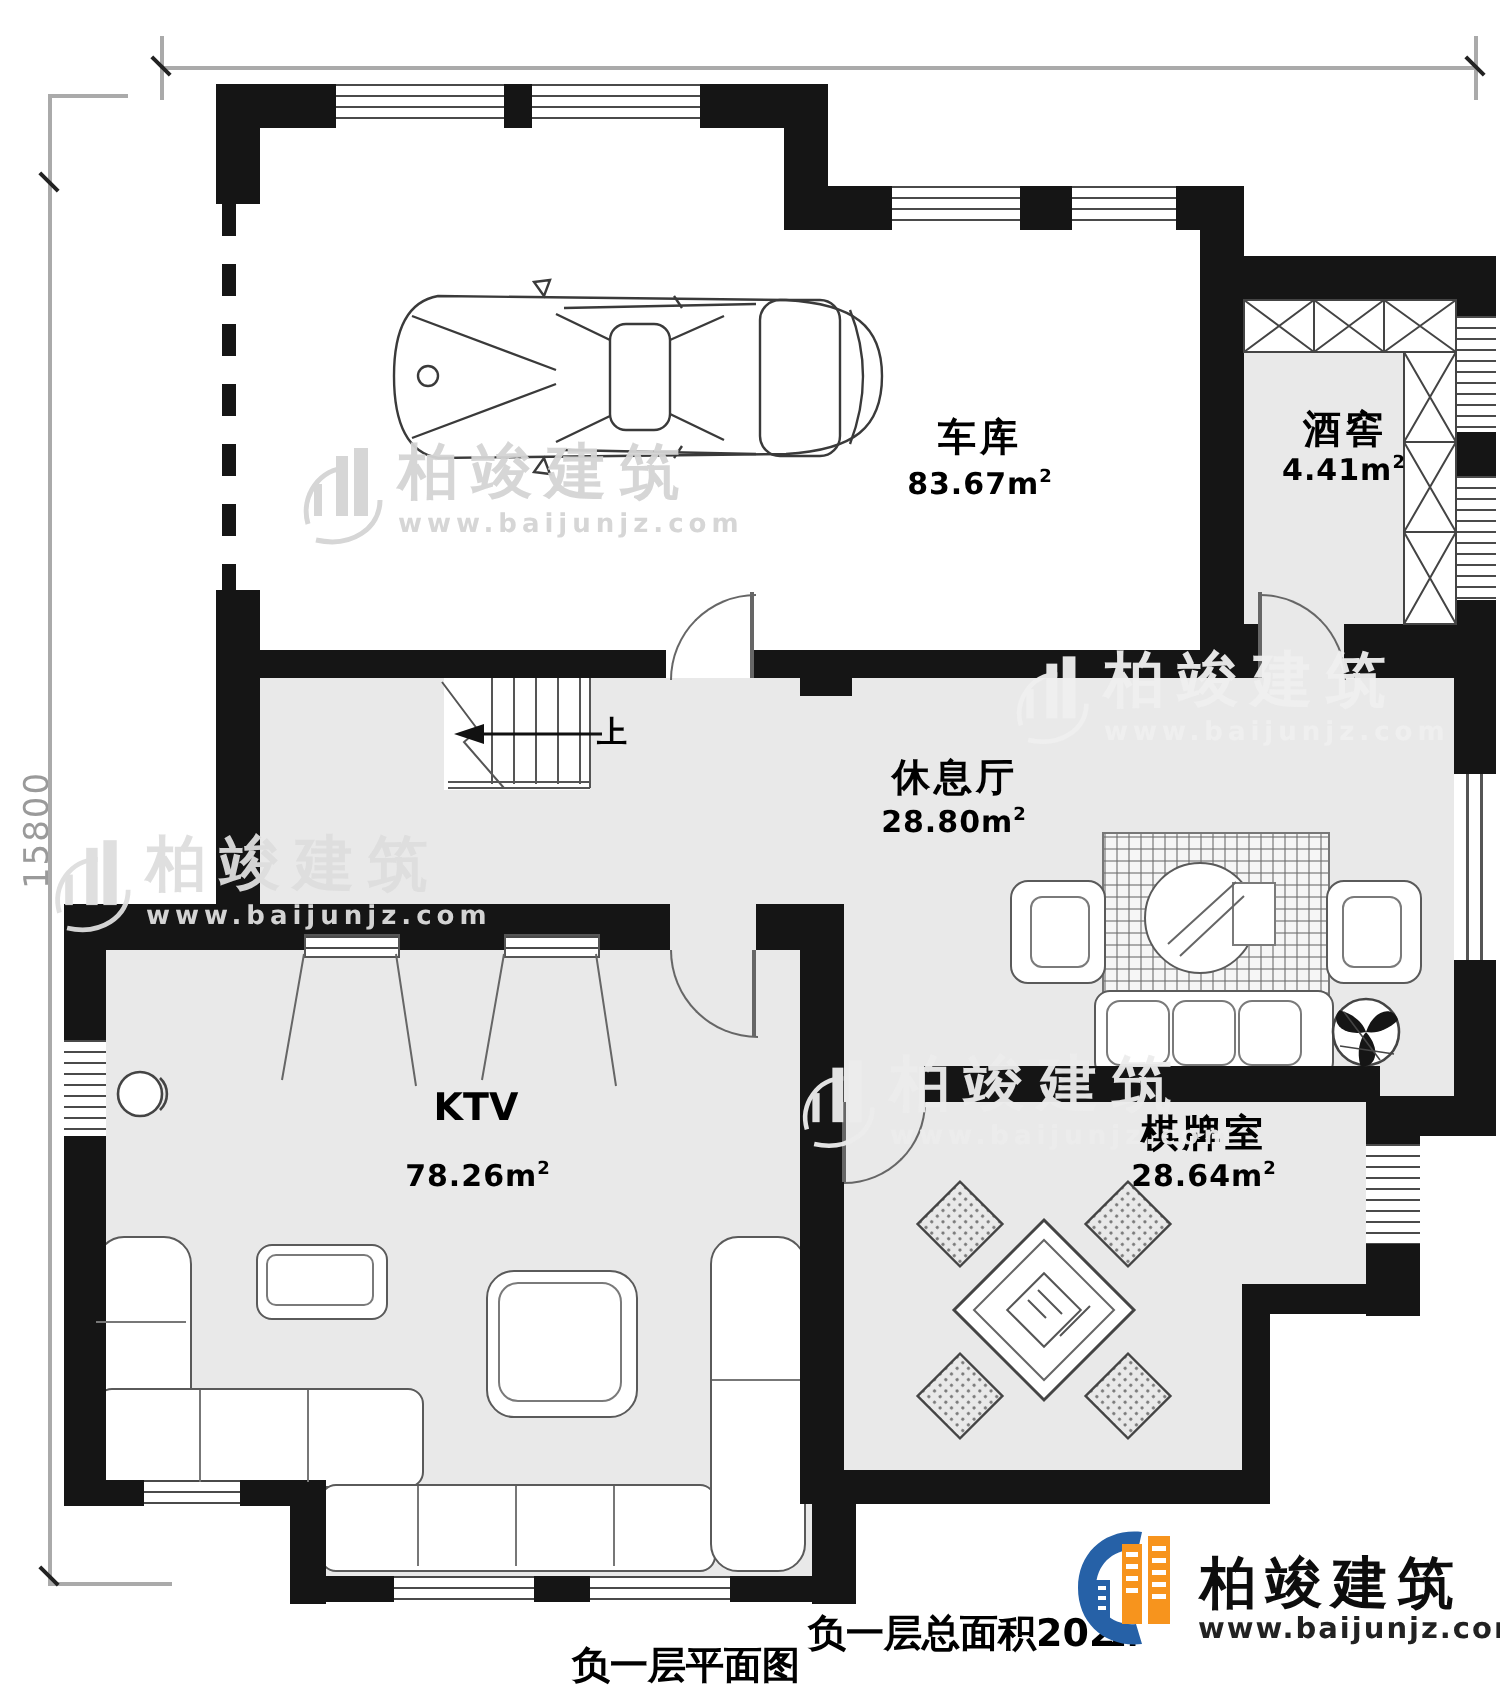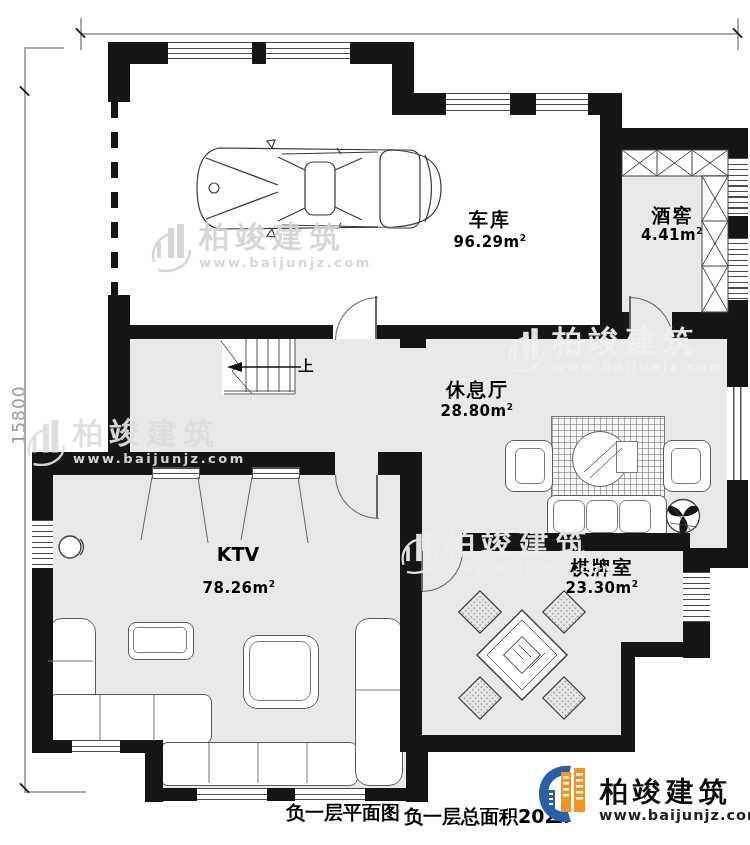--- a/index.html
+++ b/index.html
@@ -233,37 +233,37 @@
       <path d="M80,539 A11,11 0 0 1 80,555" fill="none" stroke="#444" stroke-width="1.3"></path>
     </g>
 
     <g stroke="#777" stroke-width="1">
       <path d="M100,695 L100,741 M154,695 L154,741 M209,743 L209,783 M258,743 L258,783 M307,743 L307,783 M48,661 L93,661 M356,690 L400,690"></path>
     </g>
   </svg>
 
   <div class="lbl room-name" style="left:440px;top:209px;width:100px;">车库</div>
   <div class="lbl room-area" style="left:435px;top:234px;width:110px;">
-    <span>96.29</span><span>m</span><sup>2</sup>
+    <span>83.67</span><span>m</span><sup>2</sup>
   </div>
   <div class="lbl room-name" style="left:630px;top:205px;width:85px;">酒窖</div>
   <div class="lbl room-area" style="left:628px;top:227px;width:88px;">
     <span>4.41</span><span>m</span><sup>2</sup>
   </div>
   <div class="lbl room-name" style="left:430px;top:379px;width:95px;">休息厅</div>
   <div class="lbl room-area" style="left:428px;top:403px;width:98px;">
     <span>28.80</span><span>m</span><sup>2</sup>
   </div>
   <div class="lbl room-name" style="left:198px;top:544px;width:80px;letter-spacing:0;">KTV</div>
   <div class="lbl room-area" style="left:193px;top:580px;width:92px;">
     <span>78.26</span><span>m</span><sup>2</sup>
   </div>
   <div class="lbl room-name" style="left:564px;top:557px;width:76px;">棋牌室</div>
   <div class="lbl room-area" style="left:563px;top:580px;width:78px;">
-    <span>23.30</span><span>m</span><sup>2</sup>
+    <span>28.64</span><span>m</span><sup>2</sup>
   </div>
   <div class="lbl up-lbl" style="left:296px;top:358px;width:20px;">上</div>
 
   <div class="wm" style="left:148px;top:222px;color:#d4d4d4;">
     <svg width="44" height="52" viewBox="0 0 44 52">
       <g stroke="currentColor" stroke-width="2.5" fill="none">
           <path d="M6,40 C2,26 12,12 26,12"></path>
           <path d="M10,48 C28,52 42,42 42,28"></path>
         </g>
       <rect x="20" y="6" width="6" height="30" fill="currentColor"></rect>
@@ -314,21 +314,21 @@
       <rect x="20" y="6" width="6" height="30" fill="currentColor"></rect>
         <rect x="29" y="2" width="7" height="34" fill="currentColor"></rect>
         <rect x="9" y="20" width="4" height="16" fill="currentColor"></rect>
     </svg>
     <div>
         <div class="wm-name">柏竣建筑</div>
         <div class="wm-url">www.baijunjz.com</div>
       </div>
   </div>
 
-  <div class="cap" style="left:286px;top:800px;">负一层平面图</div>
+  <div class="cap" style="left:286px;top:820px;">负一层平面图</div>
   <div class="cap" style="left:404px;top:804px;">负一层总面积202</div>
   <div class="cap" style="left:552px;top:808px;font-size:16px;">1:</div>
 
   <svg class="abs" style="left:535px;top:762px;z-index:10;" width="64" height="72" viewBox="0 0 64 72">
     <path d="M36,4 C18,2 4,14 4,32 C4,50 18,62 36,60 L33,50 C21,51 13,43 13,32 C13,20 22,12 34,13 Z" fill="#2661a7"></path>
     <rect x="26" y="10" width="10" height="40" fill="#f7941d"></rect>
     <rect x="39" y="6" width="11" height="44" fill="#f7941d"></rect>
     <g fill="#fff">
       <rect x="28" y="14" width="6" height="2.5"></rect>
         <rect x="28" y="20" width="6" height="2.5"></rect>

